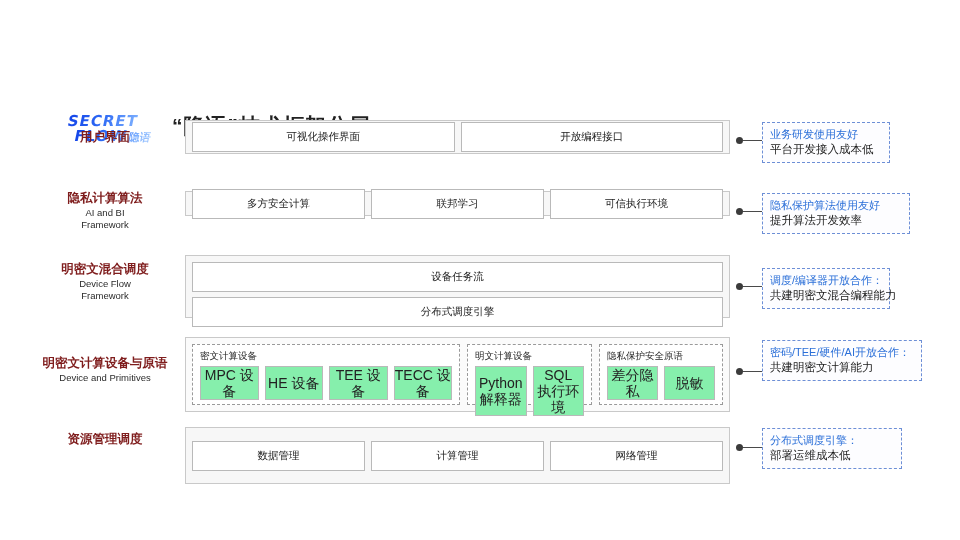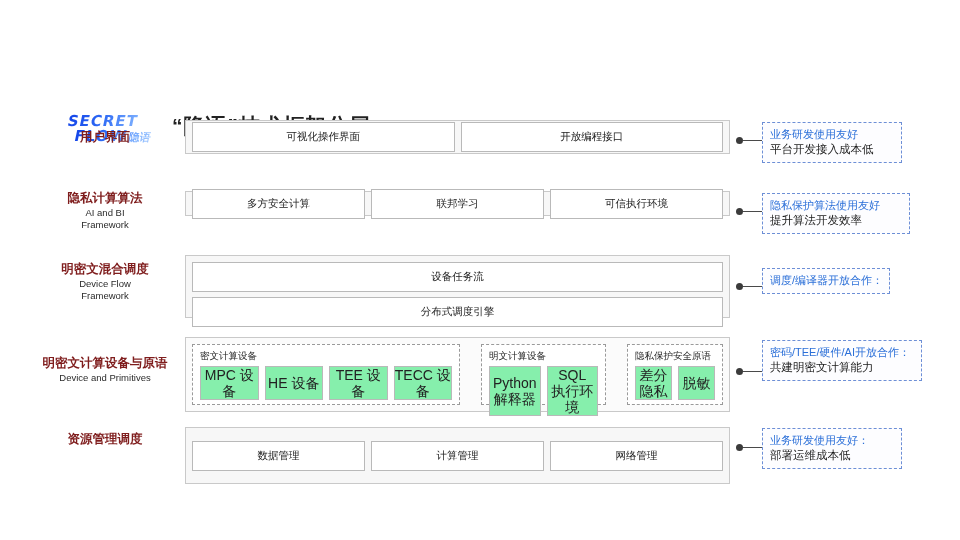--- a/index.html
+++ b/index.html
@@ -56,21 +56,21 @@
     display:flex;align-items:center;justify-content:center;
     font-size:10.5px;color:#222;
   }
   .row.stack{flex-direction:column;gap:5px;align-items:stretch;padding:6px;}
   .row.stack .cell{width:100%;flex:none;}
 
   
   .row4{
     position:absolute;left:185px;width:545px;
     background:#fbfbfb;border:1px solid #c9c9c9;box-sizing:border-box;
-    display:flex;align-items:stretch;padding:6px;gap:21px;
+    display:flex;align-items:stretch;padding:6px;gap:7px;
   }
   .group{
     border:1px dashed #9a9a9a;box-sizing:border-box;
     padding:6px 7px 7px 7px;display:flex;flex-direction:column;gap:5px;
     background:#fff;
   }
   .g-ciphertext{flex:0 0 268px;}
   .g-plaintext{flex:0 0 125px;}
   .g-primitive{flex:1;}
   .group-title{font-size:9.5px;color:#242424;line-height:1;}
@@ -215,37 +215,38 @@
 
   <div class="dot" style="top:283px"></div>
   <div class="leader" style="top:286px"></div>
 
   <div class="dot" style="top:368px"></div>
   <div class="leader" style="top:371px"></div>
 
   <div class="dot" style="top:444px"></div>
   <div class="leader" style="top:447px"></div>
 
-  <div class="callout" style="top:122px;width:140px">
+  <div class="callout" style="top:122px;width:128px">
     <div class="c1">业务研发使用友好</div>
     <div class="c2">平台开发接入成本低</div>
   </div>
 
   <div class="callout" style="top:193px;width:148px">
     <div class="c1">隐私保护算法使用友好</div>
     <div class="c2">提升算法开发效率</div>
   </div>
 
   <div class="callout" style="top:268px;width:128px">
     <div class="c1">调度/编译器开放合作：</div>
+    <div class="c2">共建明密文混合编程能力</div>
   </div>
 
   <div class="callout" style="top:340px;width:160px">
     <div class="c1">密码/TEE/硬件/AI开放合作：</div>
     <div class="c2">共建明密文计算能力</div>
   </div>
 
   <div class="callout" style="top:428px;width:140px">
-    <div class="c1">业务研发使用友好：</div>
+    <div class="c1">分布式调度引擎：</div>
     <div class="c2">部署运维成本低</div>
   </div>
 
 </div>
 
 </body></html>

